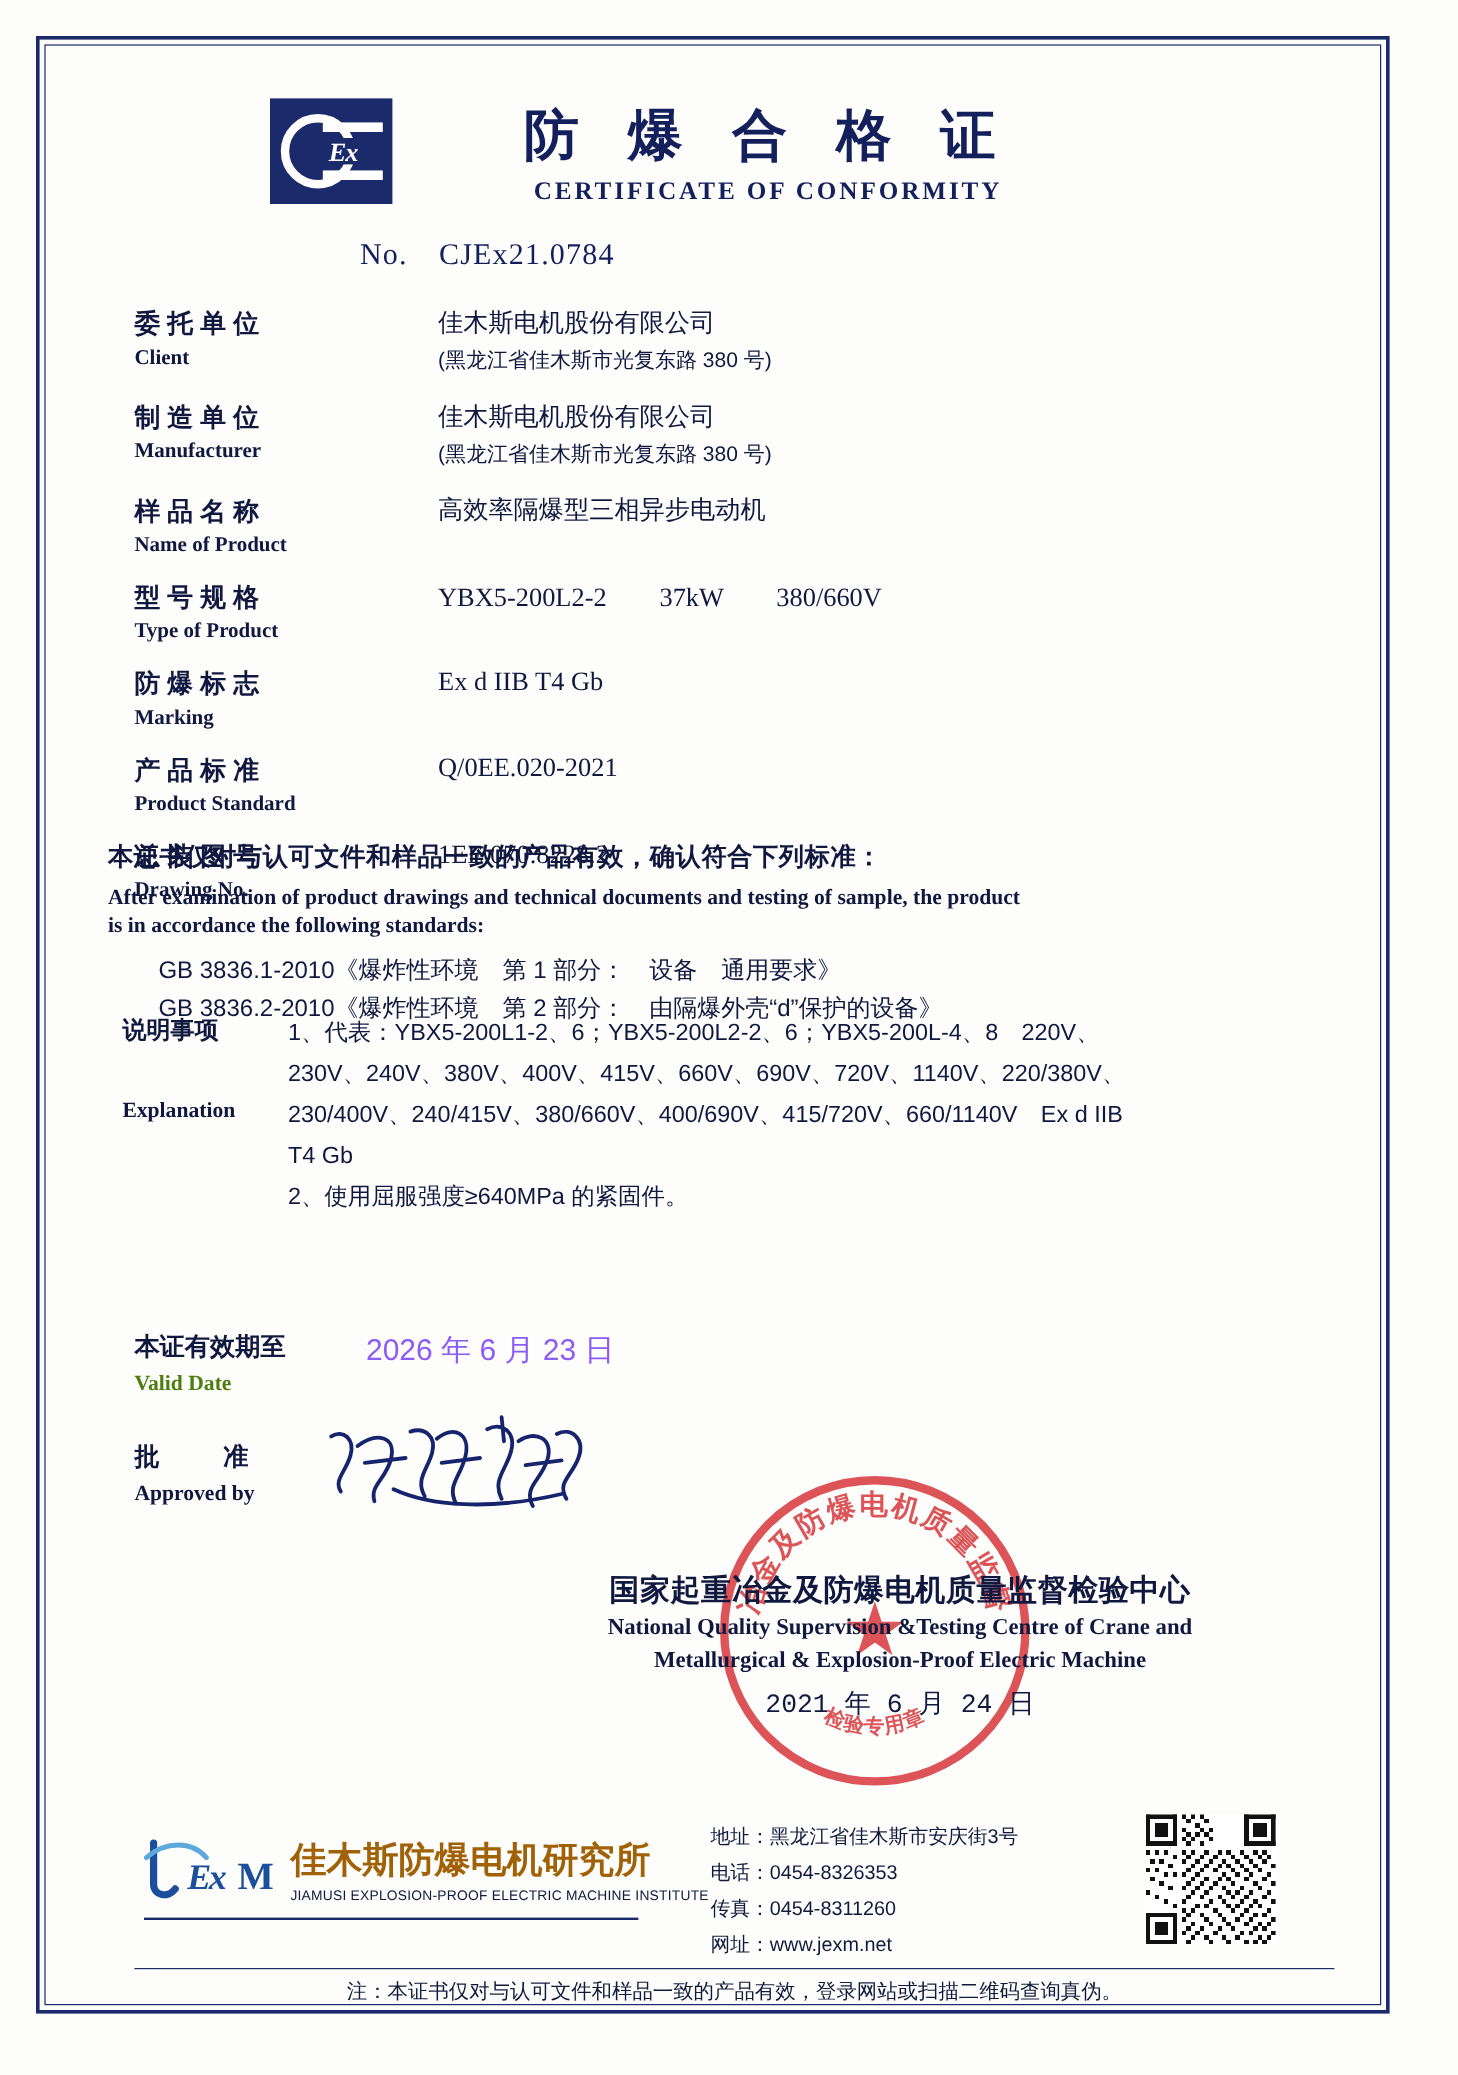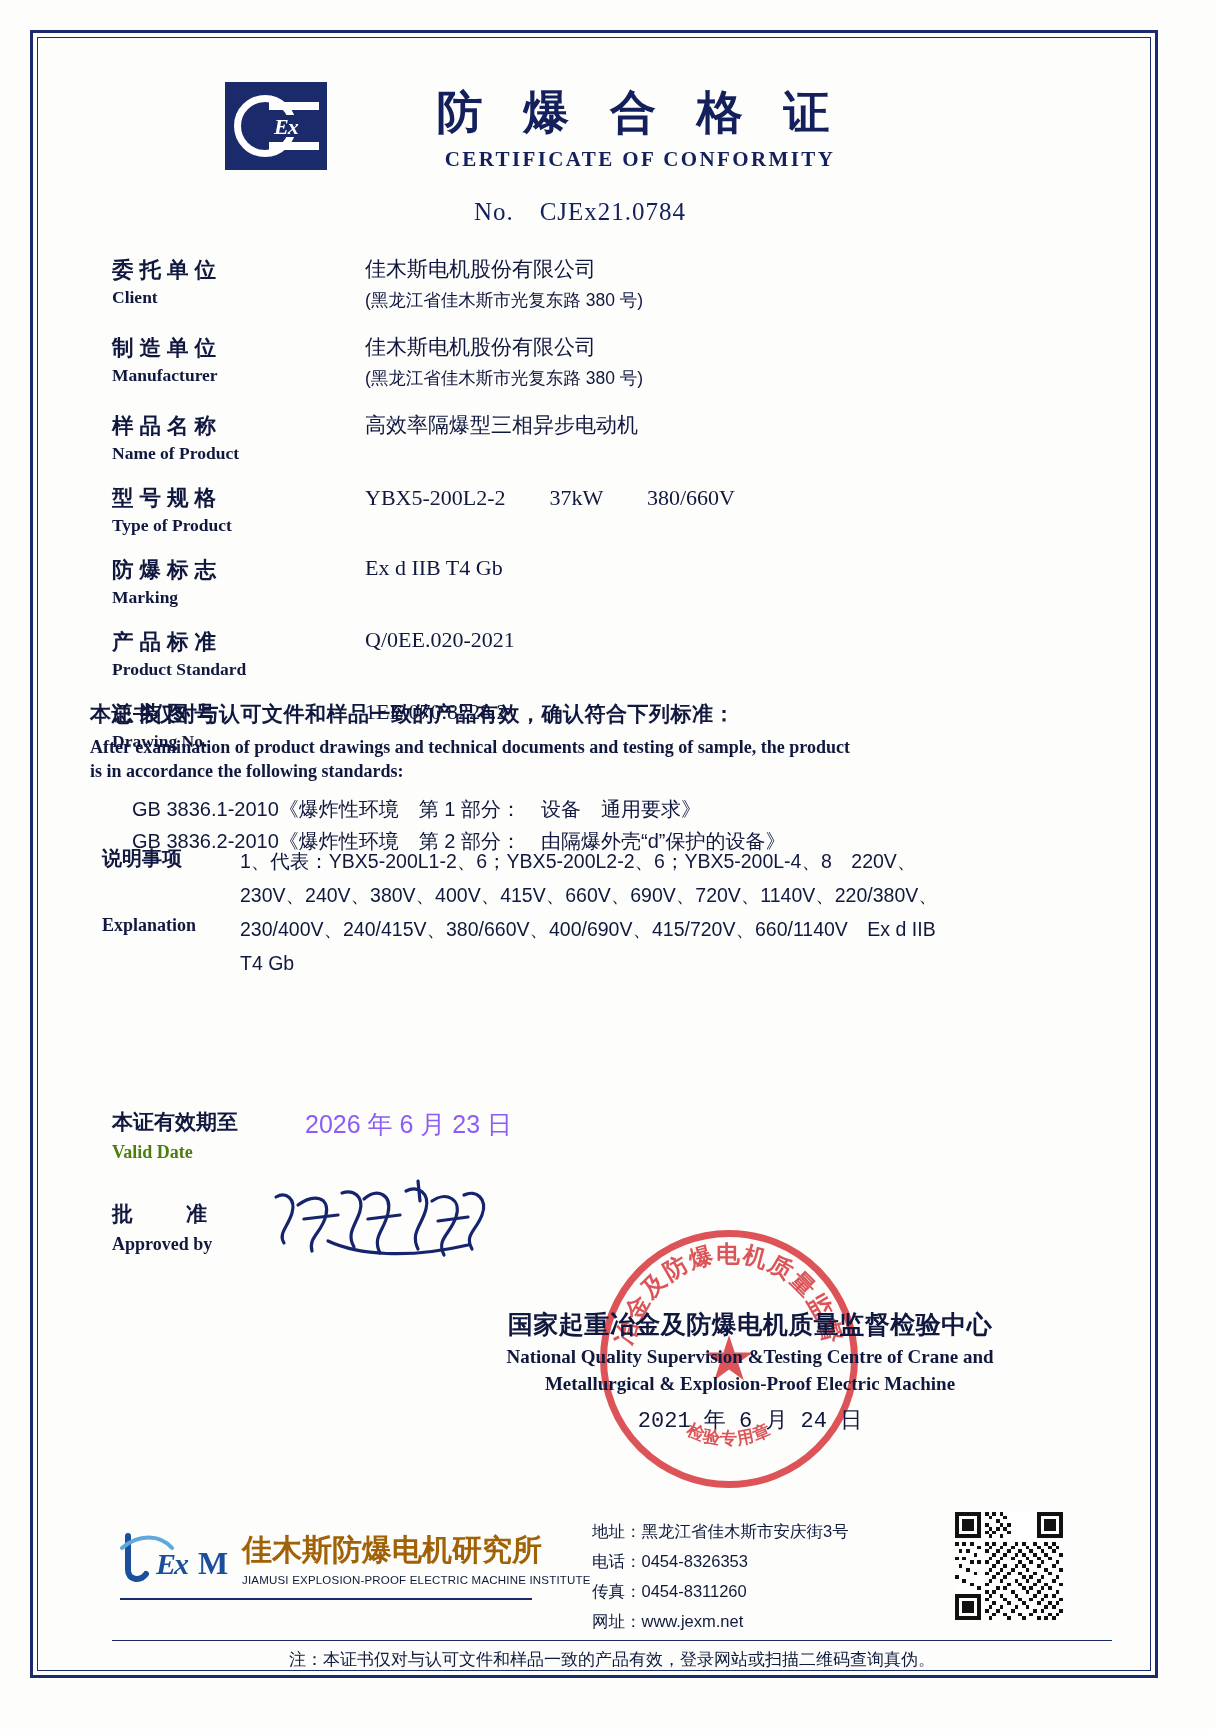--- a/index.html
+++ b/index.html
@@ -109,21 +109,21 @@
     font-family: "Liberation Serif", serif;
     font-weight: bold;
     font-size: 21px;
     letter-spacing: 2.4px;
     color: #14205c;
   }
   .cert-no {
     position: absolute;
     left: 300px; top: 195px;
     width: 560px;
-    text-align: center;
+    text-align: left;
     font-size: 25px;
     font-family: "Liberation Serif", serif;
     color: #14205c;
     letter-spacing: 1px;
   }
 
   
   .fields {
     position: absolute;
     left: 60px; top: 255px;
@@ -505,20 +505,21 @@
   </div>
 
   <div class="explanation">
     <div class="exp-label-cn">说明事项</div>
     <div class="exp-label-en">Explanation</div>
     <div class="exp-body">
       <div class="exp-line">1、代表：YBX5-200L1-2、6；YBX5-200L2-2、6；YBX5-200L-4、8　220V、</div>
       <div class="exp-line">230V、240V、380V、400V、415V、660V、690V、720V、1140V、220/380V、</div>
       <div class="exp-line">230/400V、240/415V、380/660V、400/690V、415/720V、660/1140V　Ex d IIB</div>
       <div class="exp-line">T4 Gb</div>
+      <div class="exp-line">2、使用屈服强度≥640MPa 的紧固件。</div>
     </div>
   </div>
 
   <div class="valid">
     <div class="label-cn2">本证有效期至</div>
     <div class="label-en2">Valid Date</div>
   </div>
   <div class="valid-value">2026 年 6 月 23 日</div>
 
   <div class="approved">

